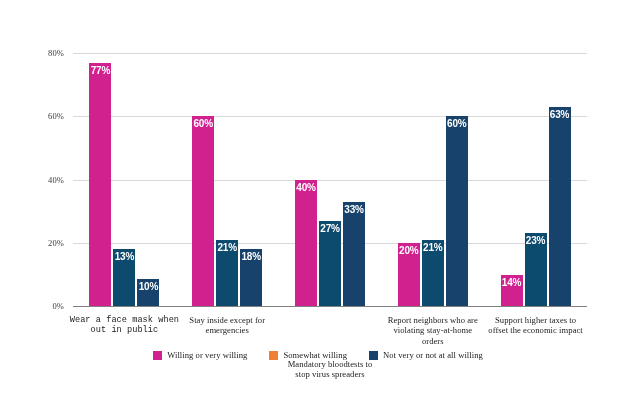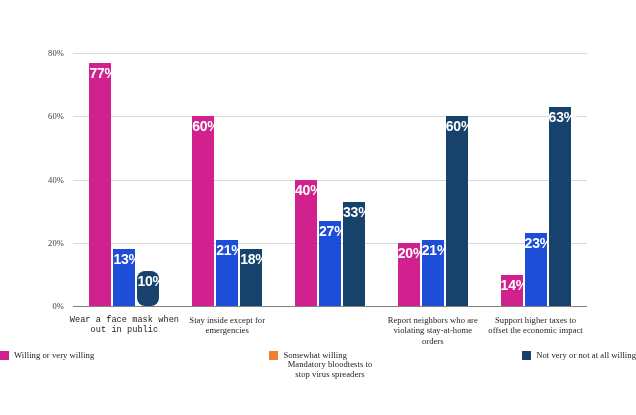--- a/index.html
+++ b/index.html
@@ -67,49 +67,49 @@
   .bar {
     position: relative;
     width: 22px;
     flex: 0 0 22px;
   }
   .bar .val {
     position: absolute;
     top: 2px; left: 0;
     width: 100%;
     text-align: center;
-    font-size: 14px;
+    font-size: 10px;
     font-weight: bold;
     color: #ffffff;
     font-family: "Liberation Sans", sans-serif;
     letter-spacing: -0.2px;
     white-space: nowrap;
   }
   .bar.s0 { background: #d1218f; }
-  .bar.s1 { background: #1d4ed8; }
+  .bar.s1 { background: #0c4a6e; }
   .bar.s2 { background: #16426c; }
 
   .xlabel {
     position: absolute;
     top: 262px;
     text-align: center;
     font-size: 8.6px;
     line-height: 1.22;
     color: #1b1b1b;
     letter-spacing: 0.05px;
   }
 
   
   .legend {
     position: absolute;
     left: 0; top: 350px;
     width: 636px;
     display: flex;
     align-items: center;
-    justify-content: space-between;
+    justify-content: center;
     gap: 22px;
   }
   .legend-item {
     display: flex;
     align-items: center;
     gap: 5px;
   }
   .swatch {
     width: 9px; height: 9px;
     flex: 0 0 9px;
@@ -144,21 +144,21 @@
     <div class="gridline baseline" style="top:253px;"></div>
 
     <div class="group" style="left:0px; width:102.8px;">
       <div class="bars">
         <div class="bar s0" style="height:243.5px;">
           <span class="val">77%</span>
         </div>
         <div class="bar s1" style="height:57px;">
           <span class="val">13%</span>
         </div>
-        <div class="bar s2" style="height:35px;border-radius:8px;">
+        <div class="bar s2" style="height:27px;">
           <span class="val">10%</span>
         </div>
       </div>
       <div class="xlabel" style="left:-6px; width:114.8px;font-family:Liberation Mono, monospace;">
         <div>Wear a face mask when</div>
         <div>out in public</div>
       </div>
     </div>
 
     <div class="group" style="left:102.8px; width:102.8px;">

